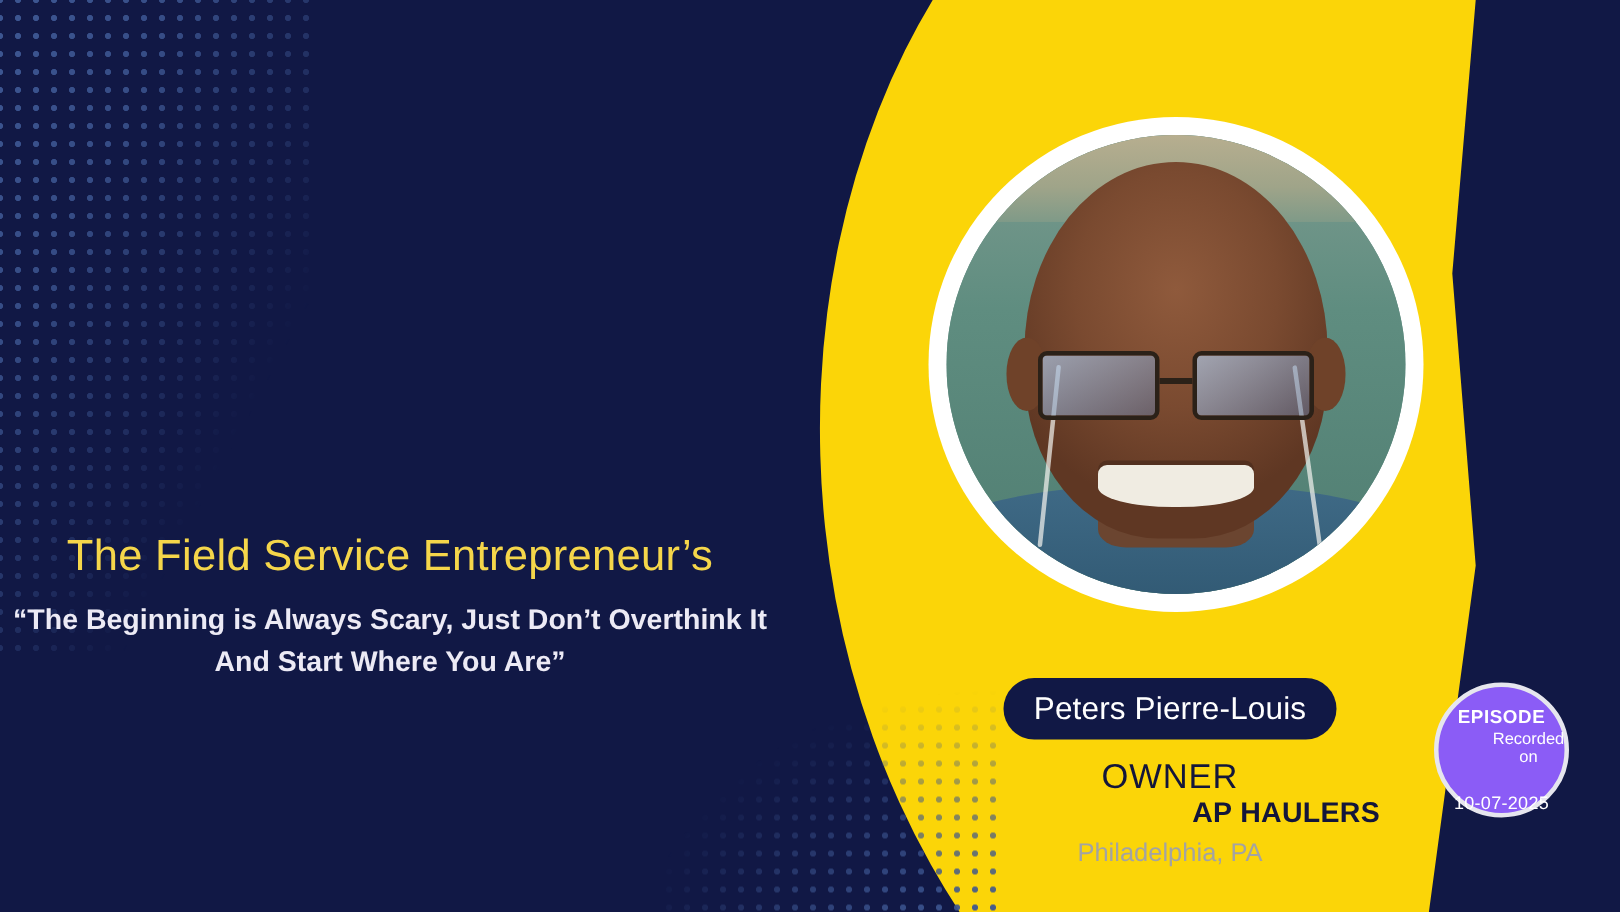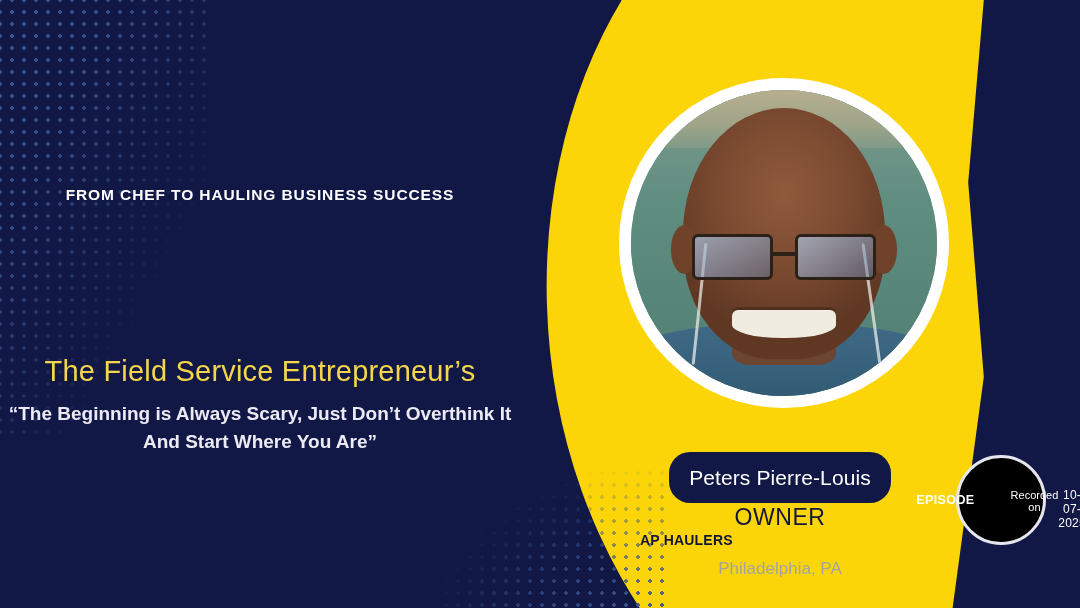--- a/index.html
+++ b/index.html
@@ -172,40 +172,40 @@
     background:rgba(240,240,235,.72);
     border-radius:2px;
   }
   .p-cord.l{ left:22%; transform:rotate(6deg); }
   .p-cord.r{ right:21%; transform:rotate(-8deg); }
 
   
   .name-pill{
     position:absolute;
     left:669px; top:452px;
-    width:222px; height:51px;
+    width:222px; height:41px;
     background:#111845;
     border-radius:21px;
     display:flex; align-items:center; justify-content:center;
     color:#ffffff;
     font-size:21px;
     letter-spacing:.1px;
   }
   .role{
     position:absolute; left:640px; top:504px; width:280px;
     text-align:center;
     color:#13163a;
     font-size:23px; font-weight:normal;
     letter-spacing:.6px;
   }
   .company{
     position:absolute; left:640px; top:532px; width:280px;
-    text-align:left;
+    text-align:right;
     color:#13163a;
-    font-size:14px; font-weight:bold;
+    font-size:19px; font-weight:bold;
     letter-spacing:.2px;
   }
   .city{
     position:absolute; left:640px; top:559px; width:280px;
     text-align:center;
     color:#a3a3a3;
     font-size:17px; font-weight:normal;
   }
 
   
@@ -247,44 +247,43 @@
     color:#ffffff; font-size:29px; font-weight:bold;
     letter-spacing:-.6px; line-height:1; margin-top:-1px;
   }
 
   
   .ep-badge{
     position:absolute;
     left:956px; top:455px;
     width:90px; height:90px;
     border-radius:50%;
-    background:#000000;
+    background:#8b5cf6;
     border:3px solid #e6e6ee;
-    display:flex; flex-direction:row;
-    align-items:center; justify-content:center;
+    display:flex; flex-direction:column;
+    align-items:center; justify-content:flex-end;
     color:#ffffff; text-align:center;
   }
   .ep-title{ font-size:12.5px; font-weight:bold; letter-spacing:.4px; }
   .ep-sub{ font-size:11px; margin-top:2px;margin-left:36px; }
   .ep-date{ font-size:12px; margin-top:17px; letter-spacing:.2px; }
 </style>
 </head>
 <body>
 
 <div id="stage">
 
   <div class="bg-navy"></div>
   <div class="swoosh"></div>
   <div class="right-strip"></div>
   <div class="dots dots-tl"></div>
   <div class="dots dots-bl"></div>
 
   <div class="left-col">
 
-    <div class="eyebrow">FROM CHEF TO HAULING BUSINESS SUCCESS</div>
 
 
     <div class="subtitle">The Field Service Entrepreneur’s</div>
 
     <div class="quote">“The Beginning is Always Scary, Just Don’t Overthink It And Start Where You Are”</div>
   </div>
 
   <div class="portrait-wrap">
     <div class="portrait">
       <div class="p-wall"></div>

